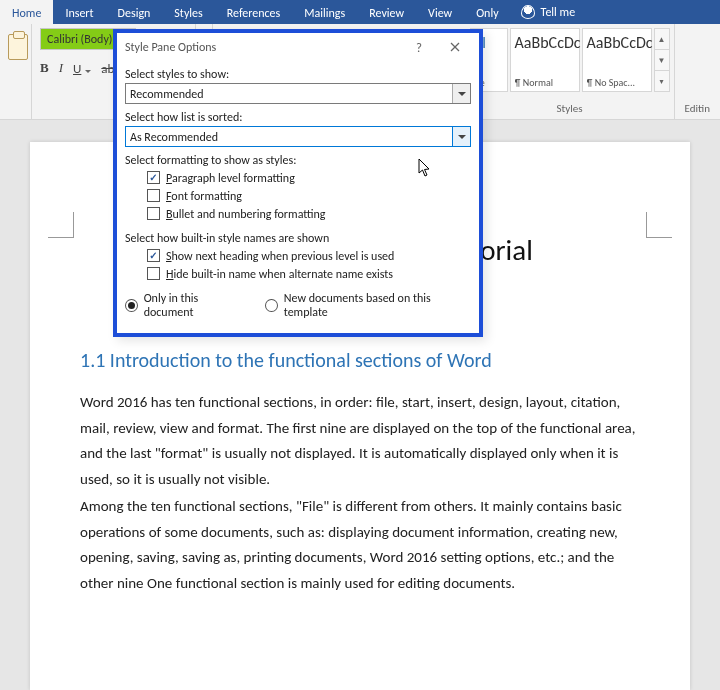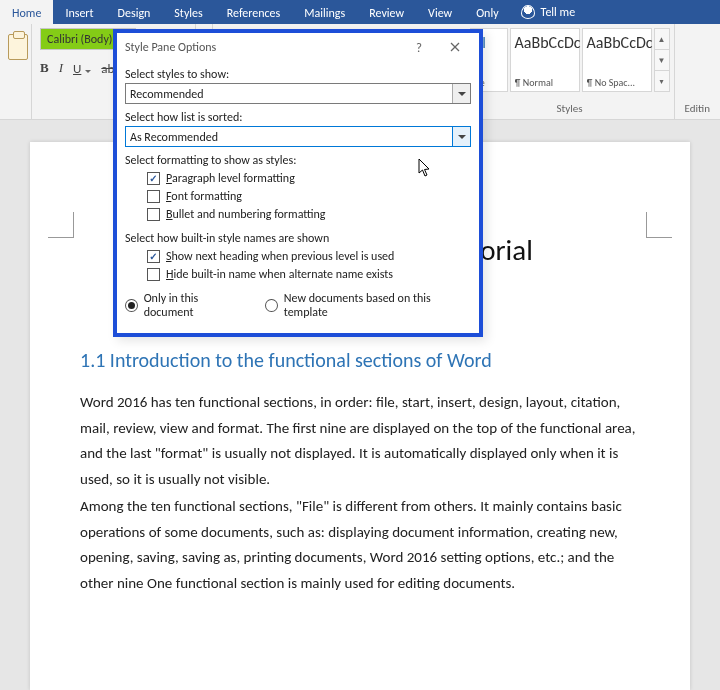--- a/index.html
+++ b/index.html
@@ -305,21 +305,21 @@
     content: "";
     border-left: 4px solid transparent;
     border-right: 4px solid transparent;
     border-top: 4px solid #444;
   }
   .option-list {
     margin: 4px 0 0 22px;
   }
   .chk {
     display: flex;
-    align-items: center;
+    align-items: flex-start;
     gap: 6px;
     margin-bottom: 4px;
   }
   .chkbox {
     width: 13px; height: 13px;
     border: 1px solid #555;
     display: inline-flex;
     align-items: center;
     justify-content: center;
     background: #fff;

